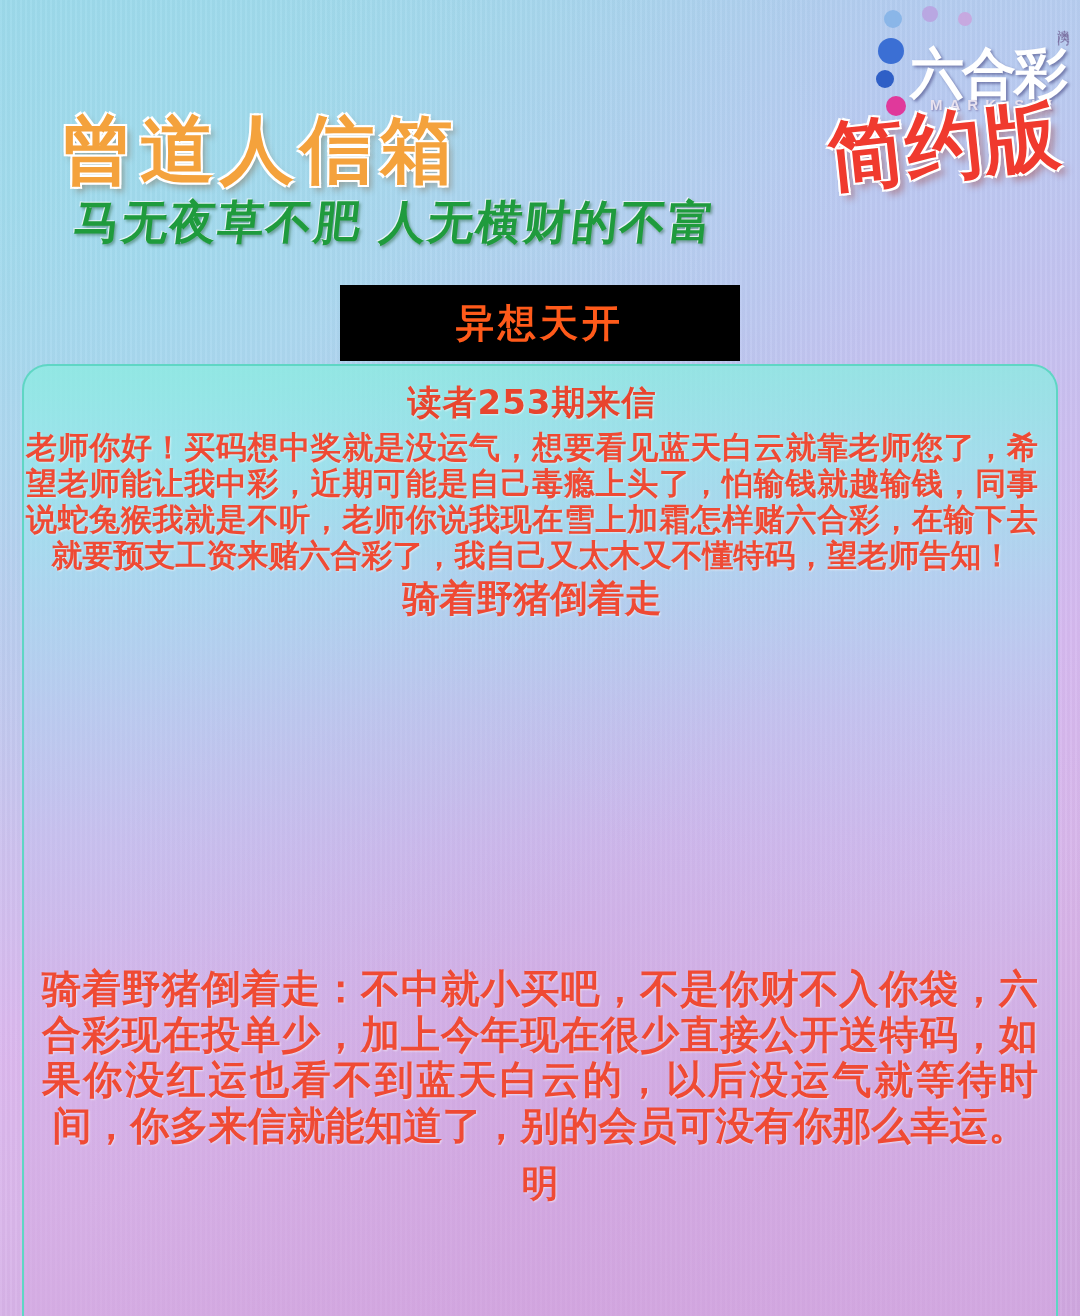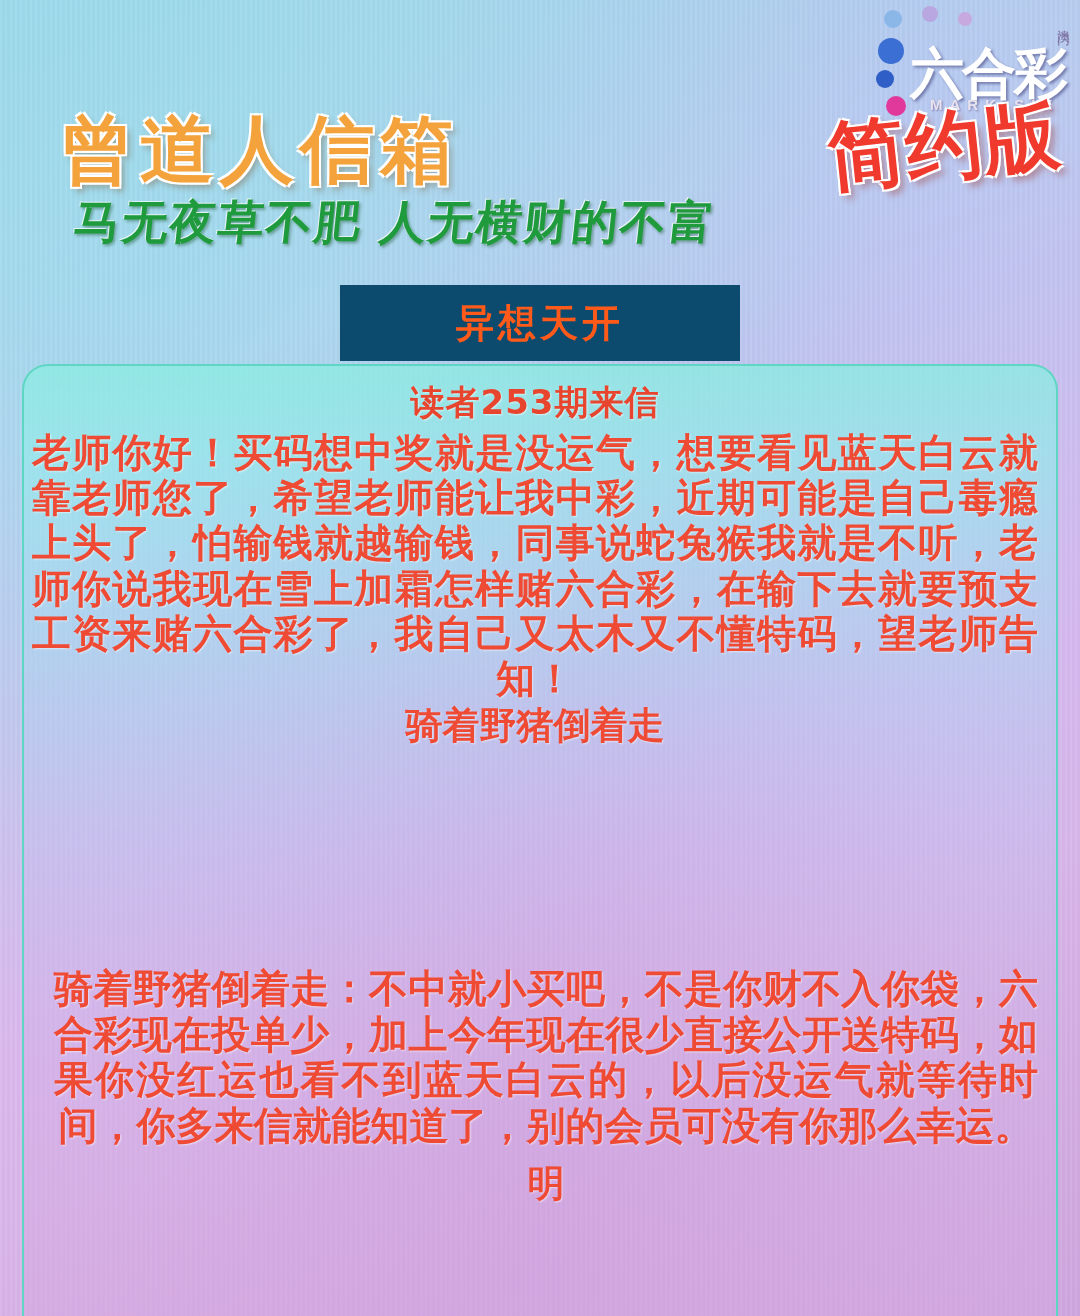--- a/index.html
+++ b/index.html
@@ -138,21 +138,21 @@
     transform: skewX(-6deg);
   }
 
   
   .banner {
     position: absolute;
     left: 340px;
     top: 285px;
     width: 400px;
     height: 76px;
-    background: #0c4a6e;
+    background: #000000;
     display: flex;
     align-items: center;
     justify-content: center;
   }
   .banner-text {
     font-size: 38px;
     font-weight: bold;
     color: #ff5a1a;
     letter-spacing: 4px;
     font-family: "DejaVu Sans", sans-serif;
@@ -171,35 +171,35 @@
     background: linear-gradient(180deg,
        rgba(140,235,225,0.80) 0%,
        rgba(150,232,235,0.72) 10%,
        rgba(165,220,240,0.62) 22%,
        rgba(180,205,240,0.52) 36%,
        rgba(195,190,238,0.46) 50%,
        rgba(205,180,232,0.46) 64%,
        rgba(210,172,228,0.50) 80%,
        rgba(212,168,225,0.55) 100%);
     box-sizing: border-box;
-    padding: 14px 18px 0 8px;
+    padding: 14px 18px 0 2px;
     overflow: hidden;
   }
   .letter-head {
     text-align: center;
     font-size: 34px;
     font-weight: bold;
     color: #e8452e;
     font-family: "DejaVu Sans", sans-serif;
     letter-spacing: 1px;
     margin-bottom: 4px;
     text-shadow: 1px 1px 2px rgba(255,255,255,0.6);
   }
   .letter-body {
-    font-size: 39px;
+    font-size: 31px;
     font-weight: bold;
     line-height: 1.16;
     color: #ef4a34;
     font-family: "DejaVu Sans", sans-serif;
     text-align: justify;
     text-align-last: center;
     letter-spacing: 0px;
     text-shadow: 1px 1px 2px rgba(255,255,255,0.55);
   }
   .letter-sign {
@@ -208,21 +208,20 @@
     font-weight: bold;
     color: #ef4a34;
     font-family: "DejaVu Sans", sans-serif;
     text-shadow: 1px 1px 2px rgba(255,255,255,0.55);
   }
   .reply-block {
     position: absolute;
     left: 18px;
     right: 18px;
     top: 600px;
-    margin-left: 12px;
   }
   .reply-body {
     font-size: 39px;
     font-weight: bold;
     line-height: 1.17;
     color: #ef4a34;
     font-family: "DejaVu Sans", sans-serif;
     text-align: justify;
     text-align-last: center;
     text-shadow: 1px 1px 2px rgba(255,255,255,0.55);

